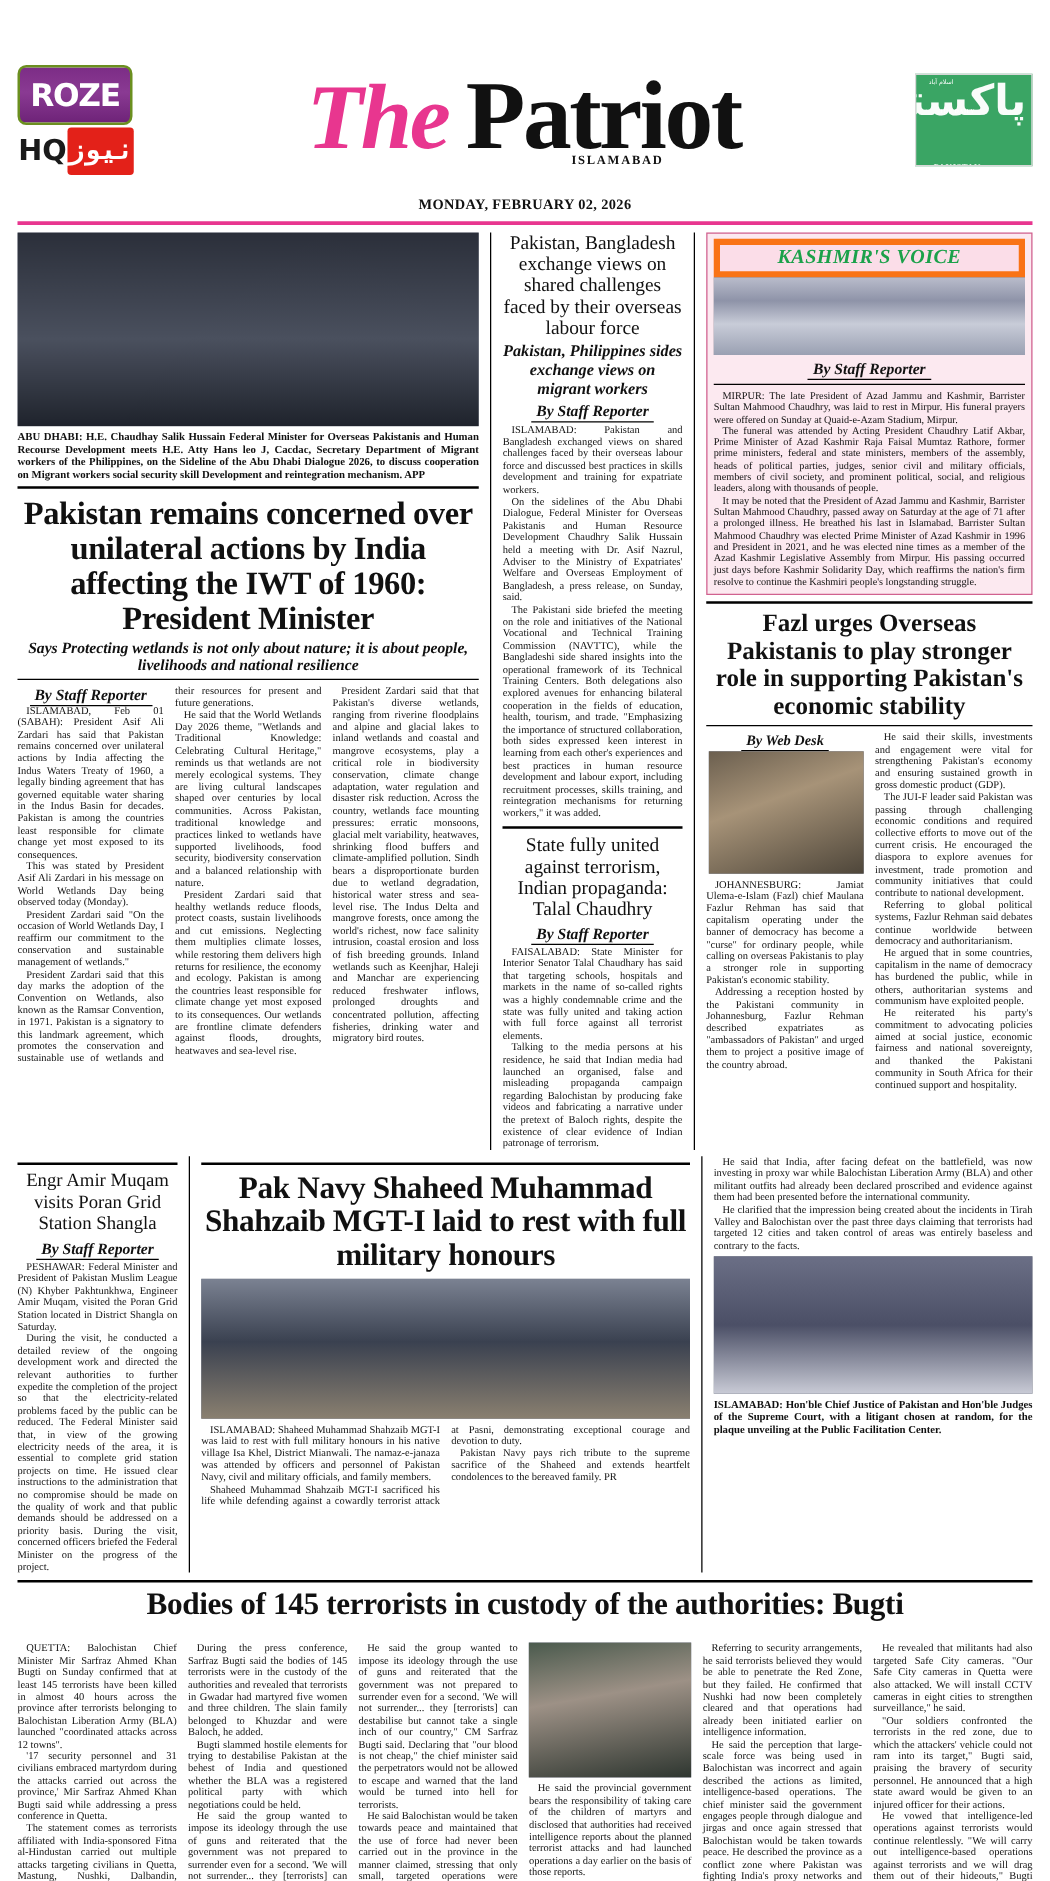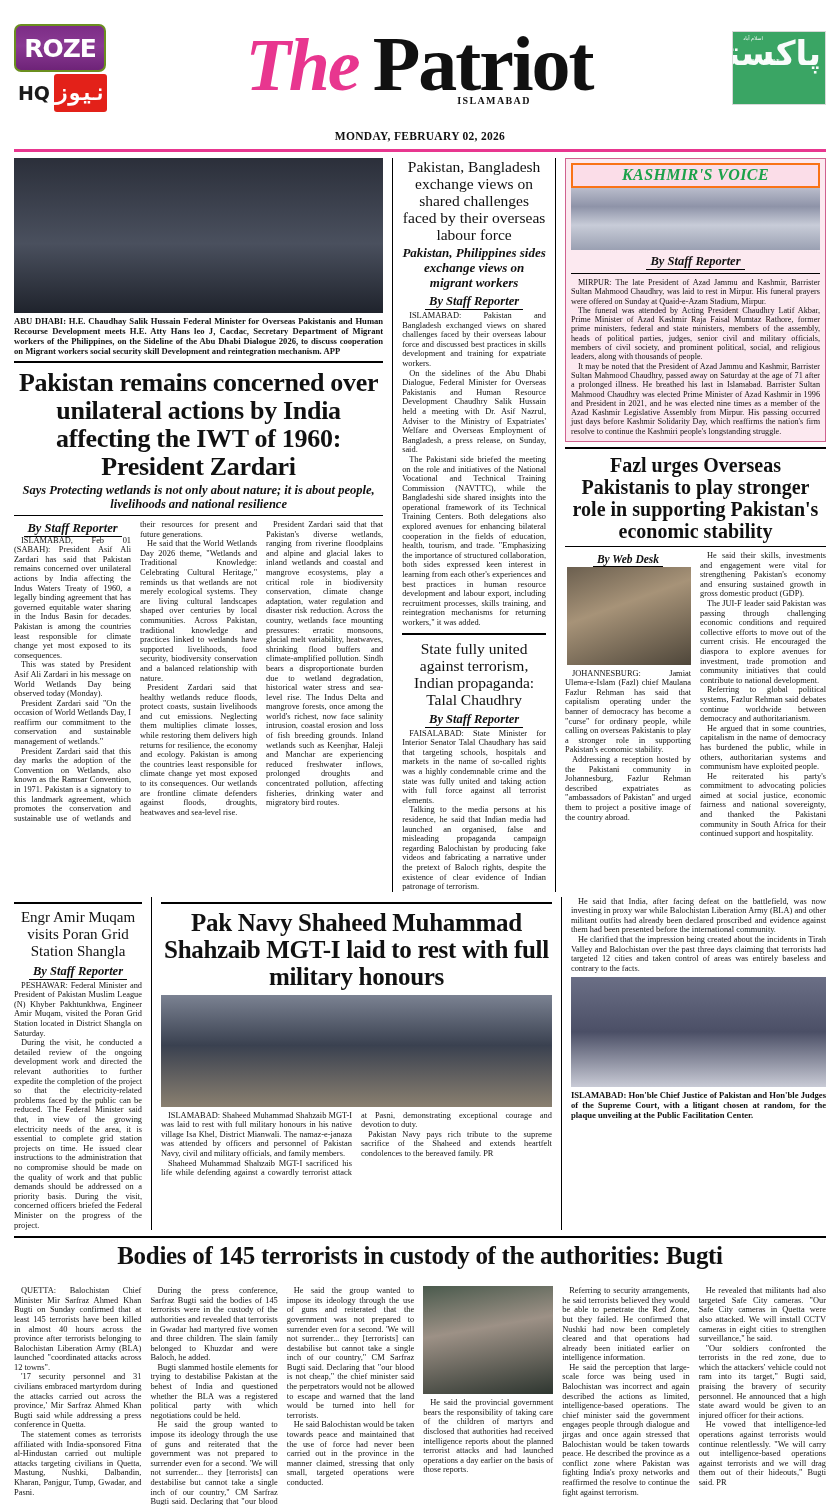--- a/index.html
+++ b/index.html
@@ -5,37 +5,37 @@
   html,body{margin:0;padding:0;background:#ffffff;}
   body{
     width:840px;height:1505px;overflow:hidden;
     font-family:"Liberation Serif", serif;
     color:#111;
     -webkit-font-smoothing:antialiased;
   }
   .page{position:relative;width:840px;height:1505px;background:#fff;box-sizing:border-box;padding:0 14px;}
 
   
-  .masthead{display:flex;align-items:center;justify-content:space-between;height:112px;padding-top:12px;}
+  .masthead{display:flex;align-items:center;justify-content:space-between;height:112px;padding-top:40px;}
   .logo-roze{width:92px;height:88px;display:flex;flex-direction:column;}
   .roze-top{
     height:48px;border-radius:7px;
     background:linear-gradient(180deg,#7c2d86 0%,#8a3a93 45%,#6e2378 100%);
     border:2px solid #6b8f1f;
     display:flex;align-items:center;justify-content:center;
     box-sizing:border-box;
   }
   .roze-top span{
     font-family:"DejaVu Sans", sans-serif;font-weight:bold;font-size:25px;color:#fff;
     letter-spacing:-1px;line-height:1;
   }
   .roze-bottom{height:38px;margin-top:2px;display:flex;}
   .roze-hq{
     flex:0 0 40px;display:flex;align-items:center;justify-content:center;
-    font-family:"DejaVu Sans", sans-serif;font-weight:bold;font-size:19px;color:#1a1a1a;
+    font-family:"DejaVu Sans", sans-serif;font-weight:bold;font-size:23px;color:#1a1a1a;
   }
   .roze-urdu{
     flex:1;background:#e32119;border-radius:3px;display:flex;align-items:center;justify-content:center;
     color:#fff;font-size:22px;font-weight:bold;font-family:Liberation Mono, monospace;
   }
   .title-block{flex:1;text-align:center;margin-top:-6px;}
   .title-line{white-space:nowrap;line-height:1;}
   .t-the{
     font-family:"Liberation Serif", serif;font-style:italic;font-weight:bold;
     font-size:74px;color:#e8368f;letter-spacing:-2px;
@@ -129,21 +129,21 @@
     font-size:15.5px;line-height:17px;
   }
   .head-mid-it{
     text-align:center;font-style:italic;font-weight:bold;font-size:13px;line-height:15px;
     font-family:"Liberation Serif",serif;margin-top:2px;
   }
 
   
   .kashmir-box{border:1.5px solid #d0618f;background:#fce9f0;padding:4px 5px 5px;}
   .kashmir-tag{
-    border:2px solid #f97316;background:#fbdde8;text-align:center;
+    border:5px solid #f97316;background:#fbdde8;text-align:center;
     font-family:"Liberation Serif",serif;font-style:italic;font-weight:bold;
     font-size:16px;color:#1ba14a;letter-spacing:.4px;padding:1px 0 2px;
   }
   .kashmir-head{
     text-align:center;font-family:"Liberation Serif",serif;font-weight:bold;
     font-size:19px;line-height:22px;margin:5px 0 4px;
   }
   .kashmir-photo{height:62px;}
   .kashmir-photo::after{
     background:linear-gradient(180deg,#b9bccb 0%,#8e93a8 30%,#c8ccd8 60%,#9aa0b2 100%);
@@ -233,21 +233,21 @@
   <div class="dateline">MONDAY, FEBRUARY 02, 2026</div>
   <div class="rule-pink"></div>
 
   <div class="top-wrap">
 
     <div class="col-left">
       <div class="photo photo-main"></div>
       <div class="caption">ABU DHABI:  H.E. Chaudhay Salik Hussain Federal Minister for Overseas Pakistanis and Human Recourse Development meets H.E. Atty Hans leo J, Cacdac, Secretary Department of Migrant workers of the Philippines, on the Sideline of the Abu Dhabi Dialogue 2026, to discuss cooperation on Migrant workers social security skill Development and reintegration mechanism. APP</div>
       <div class="hr-thick"></div>
 
-      <div class="head-main">Pakistan remains concerned over unilateral actions by India affecting the IWT of 1960: President Zardari</div>
+      <div class="head-main">Pakistan remains concerned over unilateral actions by India affecting the IWT of 1960: President Minister</div>
       <div class="subhead-main">Says Protecting wetlands is not only about nature; it is about people, livelihoods and national resilience</div>
       <div class="hr-thin"></div>
 
       <div class="three-col body-col">
         <div class="byline"><span>By Staff Reporter</span></div>
         <p>ISLAMABAD, Feb 01 (SABAH): President Asif Ali Zardari has said that Pakistan remains concerned over unilateral actions by India affecting the Indus Waters Treaty of 1960, a legally binding agreement that has governed equitable water sharing in the Indus Basin for decades. Pakistan is among the countries least responsible for climate change yet most exposed to its consequences.</p>
         <p>This was stated by President Asif Ali Zardari in his message on World Wetlands Day being observed today (Monday).</p>
         <p>President Zardari said "On the occasion of World Wetlands Day, I reaffirm our commitment to the conservation and sustainable management of wetlands."</p>
         <p>President Zardari said that this day marks the adoption of the Convention on Wetlands, also known as the Ramsar Convention, in 1971. Pakistan is a signatory to this landmark agreement, which promotes the conservation and sustainable use of wetlands and their resources for present and future generations.</p>
         <p>He said that the World Wetlands Day 2026 theme, "Wetlands and Traditional Knowledge: Celebrating Cultural Heritage," reminds us that wetlands are not merely ecological systems. They are living cultural landscapes shaped over centuries by local communities. Across Pakistan, traditional knowledge and practices linked to wetlands have supported livelihoods, food security, biodiversity conservation and a balanced relationship with nature.</p>

